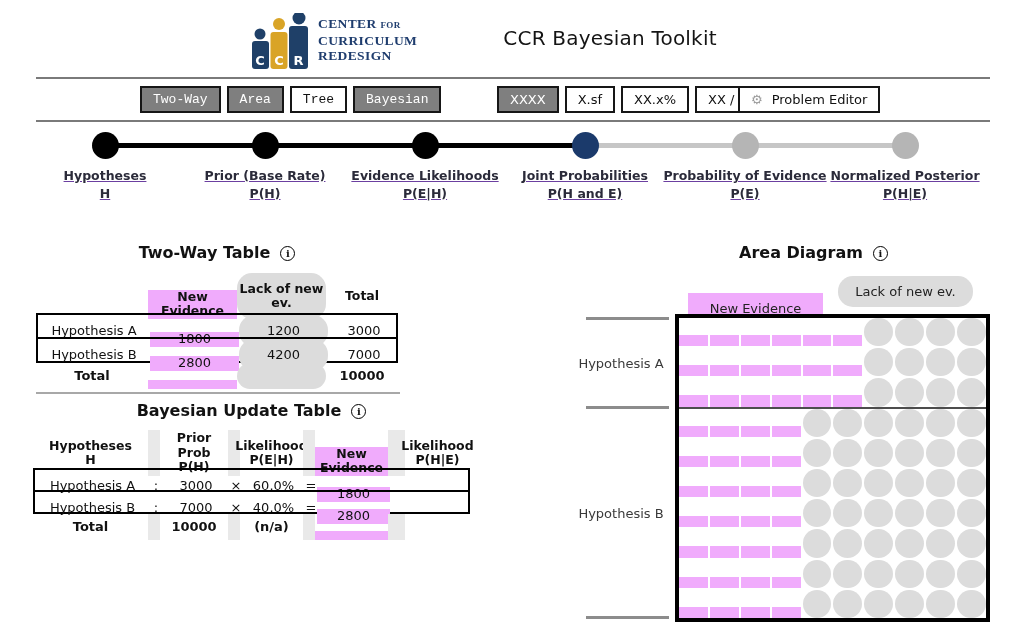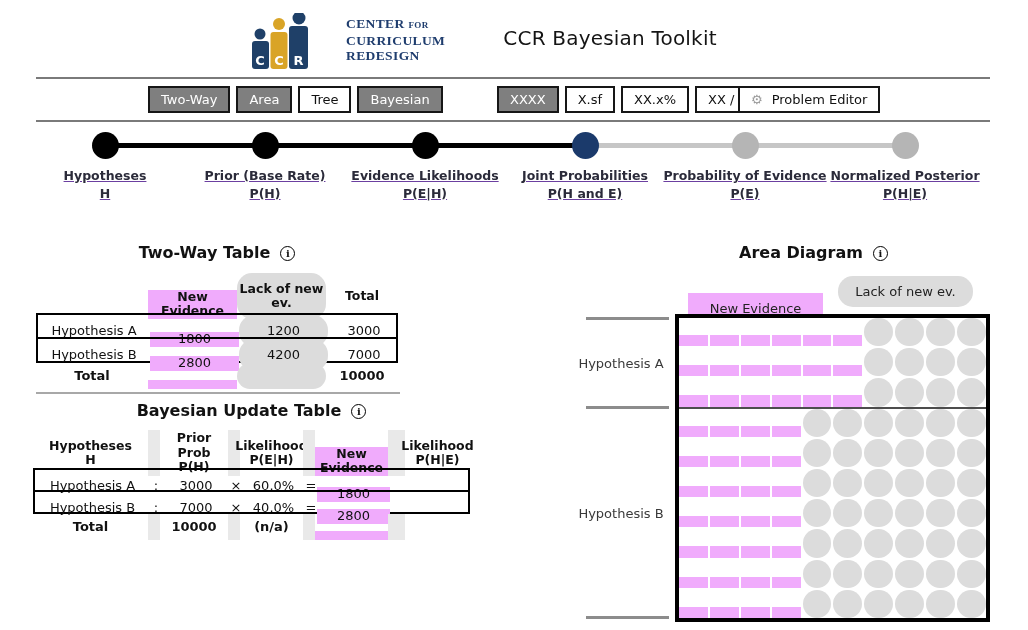--- a/index.html
+++ b/index.html
@@ -3,31 +3,31 @@
 <meta charset="utf-8">
 <style>
   * { margin:0; padding:0; box-sizing:border-box; }
   html,body { width:1028px; height:630px; background:#fff; overflow:hidden;
               font-family:"DejaVu Sans","Liberation Sans",sans-serif; color:#111; }
   .abs { position:absolute; }
 
   
   #logo { left:250px; top:13px; width:62px; height:56px; }
   #org  { left:318px; top:16px; font-family:"Liberation Serif",serif; color:#1f3d6e;
-          font-size:13.5px; line-height:15px; letter-spacing:.4px; font-weight:700;margin-left:28px; }
+          font-size:13.5px; line-height:15px; letter-spacing:.4px; font-weight:700; }
   #org .small { font-size:9px; }
   #app-title { left:430px; top:26px; width:360px; text-align:center;
                font-size:20px; font-weight:400; color:#141414; letter-spacing:.2px; }
 
   .rule { left:36px; width:954px; height:2px; background:#7a7a7a; }
   #rule-top { top:77px; } #rule-bottom { top:120px; }
 
   
   .btn-row { top:86px; display:flex; }
-  #view-btns { left:148px; } #fmt-btns { left:452px;padding-left:45px; } #pe-wrap { left:738px; }
+  #view-btns { left:140px;font-family:Liberation Mono, monospace; } #fmt-btns { left:452px;padding-left:45px; } #pe-wrap { left:738px; }
   .btn { display:inline-flex; align-items:center; justify-content:center;
          height:27px; padding:0 11px; margin-right:6px; border:2px solid #161616;
          background:#fff; color:#111; font-size:13px; cursor:pointer; white-space:nowrap; }
   .btn.active { background:#7f7f7f; color:#fff; }
   .gear { color:#9a9a9a; font-size:13px; margin-right:9px; }
 
   
   .step-line { top:143px; height:5px; }
   #line-done { left:105px; width:480px; background:#000; }
   #line-todo { left:585px; width:320px; background:#c6c6c6; }

